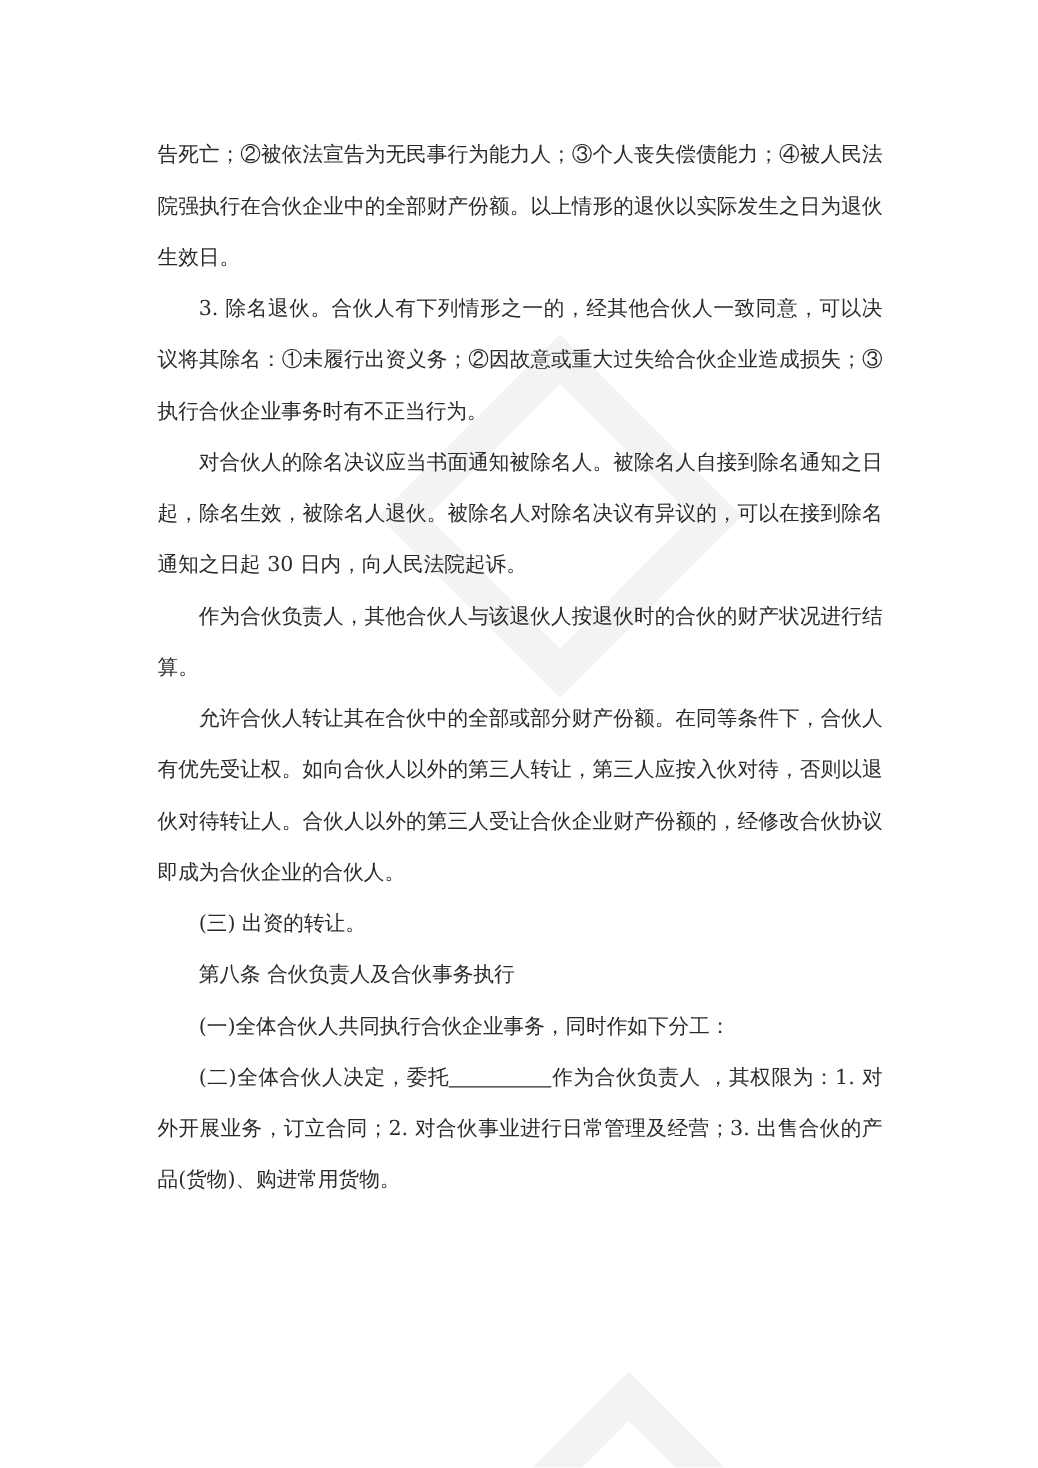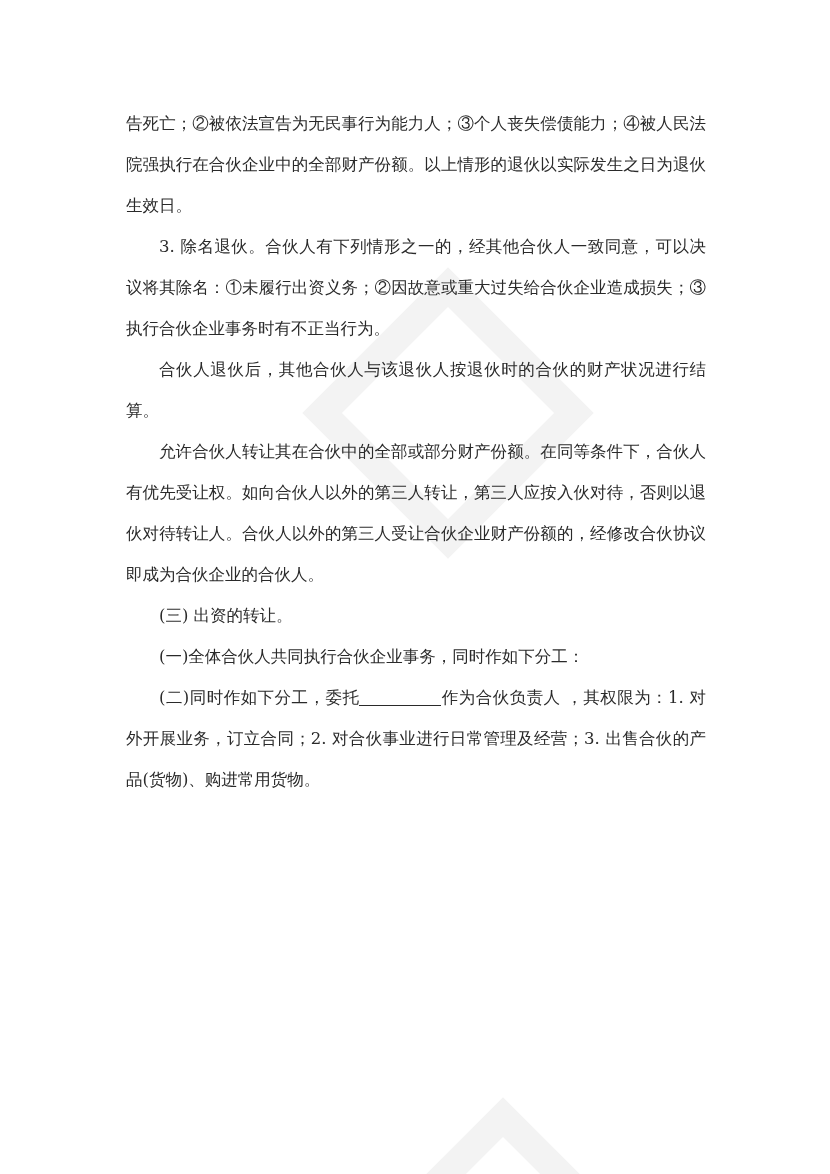--- a/index.html
+++ b/index.html
@@ -34,23 +34,25 @@
 <body>
 
 <div class="page">
 
   <div class="watermark wm1"></div>
   <div class="watermark wm2"></div>
 
   <div class="content">
     <p class="p">告死亡；②被依法宣告为无民事行为能力人；③个人丧失偿债能力；④被人民法院强执行在合伙企业中的全部财产份额。以上情形的退伙以实际发生之日为退伙生效日。</p>
     <p class="p indent">3. 除名退伙。合伙人有下列情形之一的，经其他合伙人一致同意，可以决议将其除名：①未履行出资义务；②因故意或重大过失给合伙企业造成损失；③执行合伙企业事务时有不正当行为。</p>
-    <p class="p indent">合伙人退伙后，其他合伙人与该退伙人按退伙时的合伙的财产状况进行结算。</p>
+    <p class="p indent">对合伙人的除名决议应当书面通知被除名人。被除名人自接到除名通知之日起，除名生效，被除名人退伙。被除名人对除名决议有异议的，可以在接到除名通知之日起 30 日内，向人民法院起诉。</p>
+    <p class="p indent">作为合伙负责人，其他合伙人与该退伙人按退伙时的合伙的财产状况进行结算。</p>
     <p class="p indent">允许合伙人转让其在合伙中的全部或部分财产份额。在同等条件下，合伙人有优先受让权。如向合伙人以外的第三人转让，第三人应按入伙对待，否则以退伙对待转让人。合伙人以外的第三人受让合伙企业财产份额的，经修改合伙协议即成为合伙企业的合伙人。</p>
     <p class="p indent">(三) 出资的转让。</p>
+    <p class="p indent">第八条  合伙负责人及合伙事务执行</p>
     <p class="p indent">(一)全体合伙人共同执行合伙企业事务，同时作如下分工：</p>
 
     <p class="p indent">
-      <span>(二)同时作如下分工，委托</span><span class="blank w1"></span><span>作为合伙负责人 ，其权限为：1. 对外开展业务，订立合同；2. 对合伙事业进行日常管理及经营；3. 出售合伙的产品(货物)、购进常用货物。</span>
+      <span>(二)全体合伙人决定，委托</span><span class="blank w1"></span><span>作为合伙负责人 ，其权限为：1. 对外开展业务，订立合同；2. 对合伙事业进行日常管理及经营；3. 出售合伙的产品(货物)、购进常用货物。</span>
     </p>
 
   </div>
 </div>
 
 </body></html>

